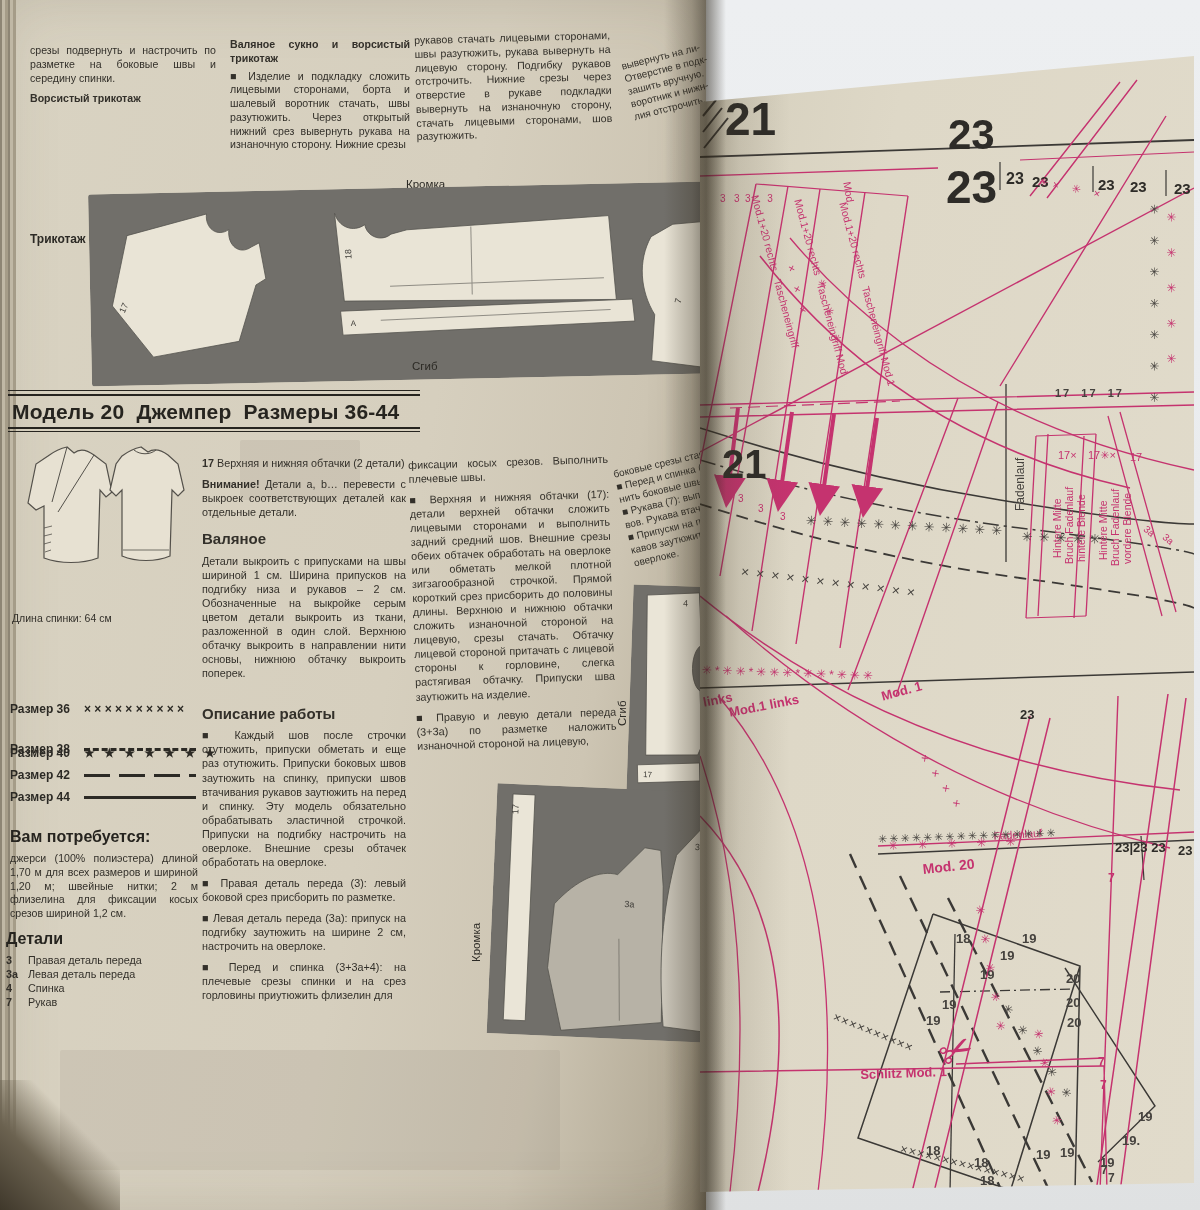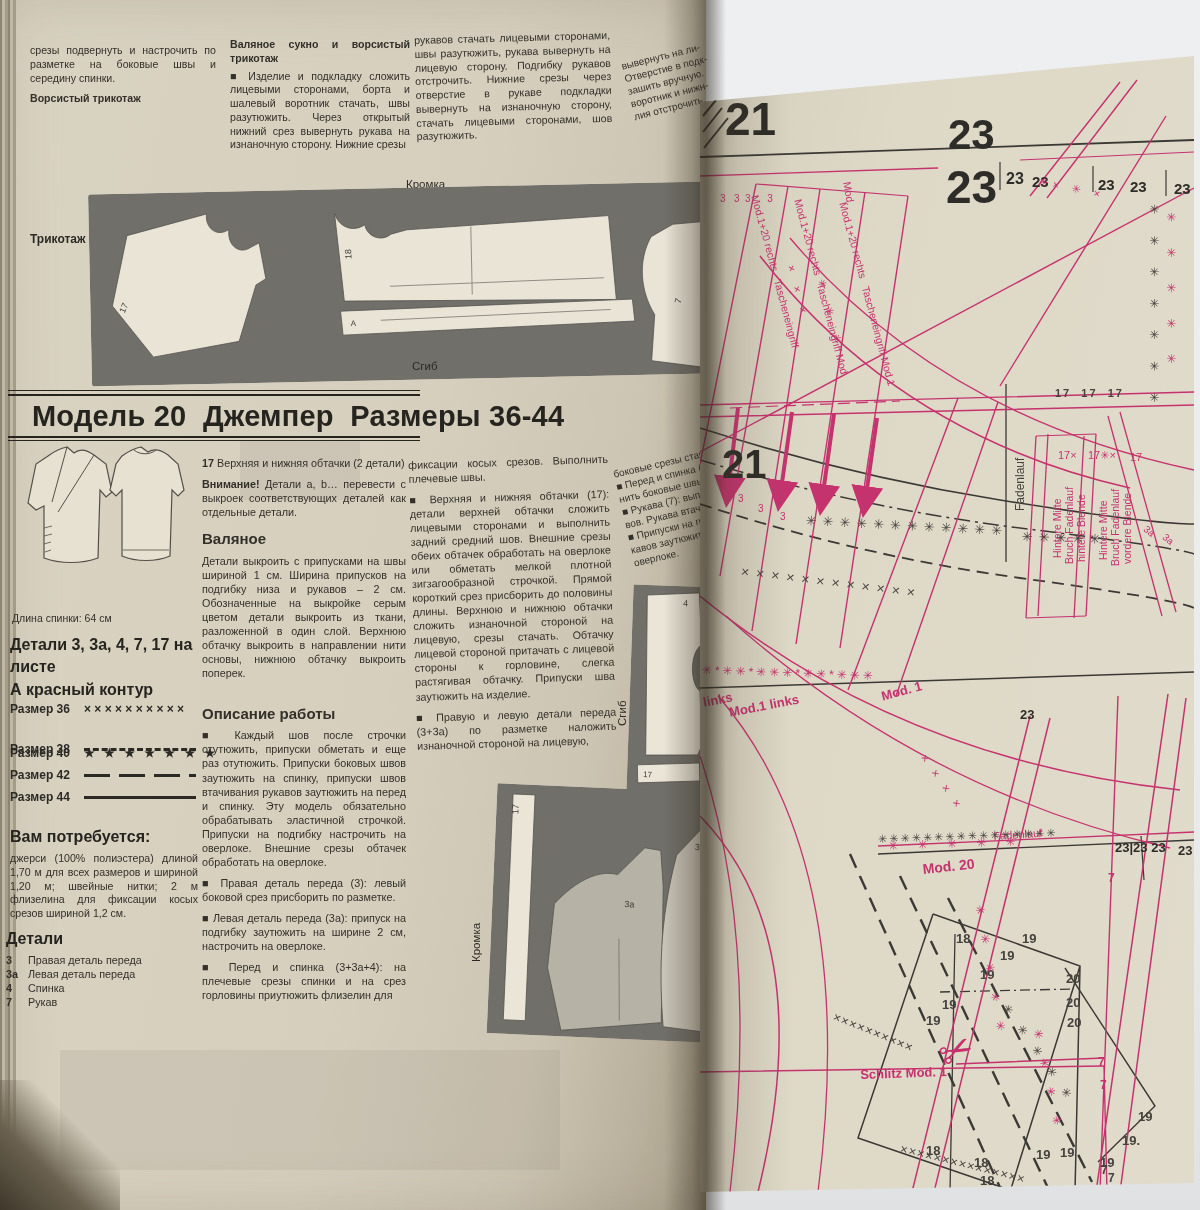--- a/index.html
+++ b/index.html
@@ -19,21 +19,21 @@
   .para{position:absolute;font-size:10.6px;line-height:1.3;color:#33302a;text-align:justify;}
   .para b{font-weight:700;}
   .para p{margin:0 0 7px 0;}
   .colhead{font-weight:700;}
   .rot{transform-origin:0 0;}
 
   
   .model-head{position:absolute;left:8px;top:390px;width:412px;color:#26241f;}
   .model-head .rule{border-top:1.6px solid #26241f;margin:0;}
   .model-head .rule2{border-top:2.4px solid #26241f;margin-top:2.5px;}
-  .model-head .txt{font-size:29px;font-weight:700;padding:4px 2px 3px 24px;letter-spacing:.2px;white-space:nowrap;}
+  .model-head .txt{font-size:21px;font-weight:700;padding:4px 2px 3px 4px;letter-spacing:.2px;white-space:nowrap;}
 
   
   .size-row{position:absolute;height:18px;display:flex;align-items:center;}
   .size-row .lab{font-size:12px;font-weight:700;color:#2c2a25;width:74px;}
   .size-row .marks{font-size:12px;font-weight:700;color:#2c2a25;white-space:pre;}
   .mark-line{width:112px;height:0;}
   .d38{border-top:3px dashed #2c2a25;}
   .d42{height:3px;background:repeating-linear-gradient(90deg,#2c2a25 0 26px,transparent 26px 35px);width:112px;}
   .d44{border-top:3px solid #2c2a25;}
 
@@ -121,24 +121,20 @@
         <path d="M38,16 C46,10 52,8 57,7 L64,13 C70,8 76,9 84,15 L96,24 L102,52 L96,57 L90,50 L88,118 C72,124 50,124 34,118 L34,66 L26,70 L18,63 L26,24 Z" fill="#e7e1d2" stroke="#53504a" stroke-width="1.2"></path>
         <path d="M57,7 L42,62" fill="none" stroke="#53504a" stroke-width="1"></path>
         <path d="M84,15 L48,72" fill="none" stroke="#53504a" stroke-width="1"></path>
         <path d="M34,88 L42,86 M34,96 L42,94 M34,104 L41,102 M35,112 L41,110" stroke="#53504a" stroke-width="0.8"></path>
         <path d="M112,16 C120,10 126,8 131,7 L138,12 C144,8 150,9 158,15 L168,24 L174,50 L168,56 L162,50 L160,116 C146,122 126,122 112,116 L112,50 L106,56 L100,50 L106,24 Z" fill="#e7e1d2" stroke="#53504a" stroke-width="1.2"></path>
         <path d="M124,10 C130,15 140,15 146,10" fill="none" stroke="#53504a" stroke-width="1"></path>
         <path d="M113,110 L159,110" stroke="#53504a" stroke-width="0.8"></path>
       </svg>
     </div>
     <div class="para" style="left:12px;top:612px;width:180px;font-size:10.5px;">Длина спинки: 64 см</div>
-    <div class="blocktitle" style="left:10px;top:634px;width:200px;font-size:16px;line-height:1.4;">
-      <div>Детали 3, 3а, 4, 7, 17 на листе</div>
-      <div>А красный контур</div>
-    </div>
 
     <div class="size-row" style="left:10px;top:700px;">
       <span class="lab">Размер 36</span>
       <span class="marks">× × × × × × × × × ×</span>
     </div>
     <div class="size-row" style="left:10px;top:740px;">
       <span class="lab">Размер 38</span>
       <span class="mark-line d38"></span>
     </div>
     <div class="size-row" style="left:10px;top:744px;">

